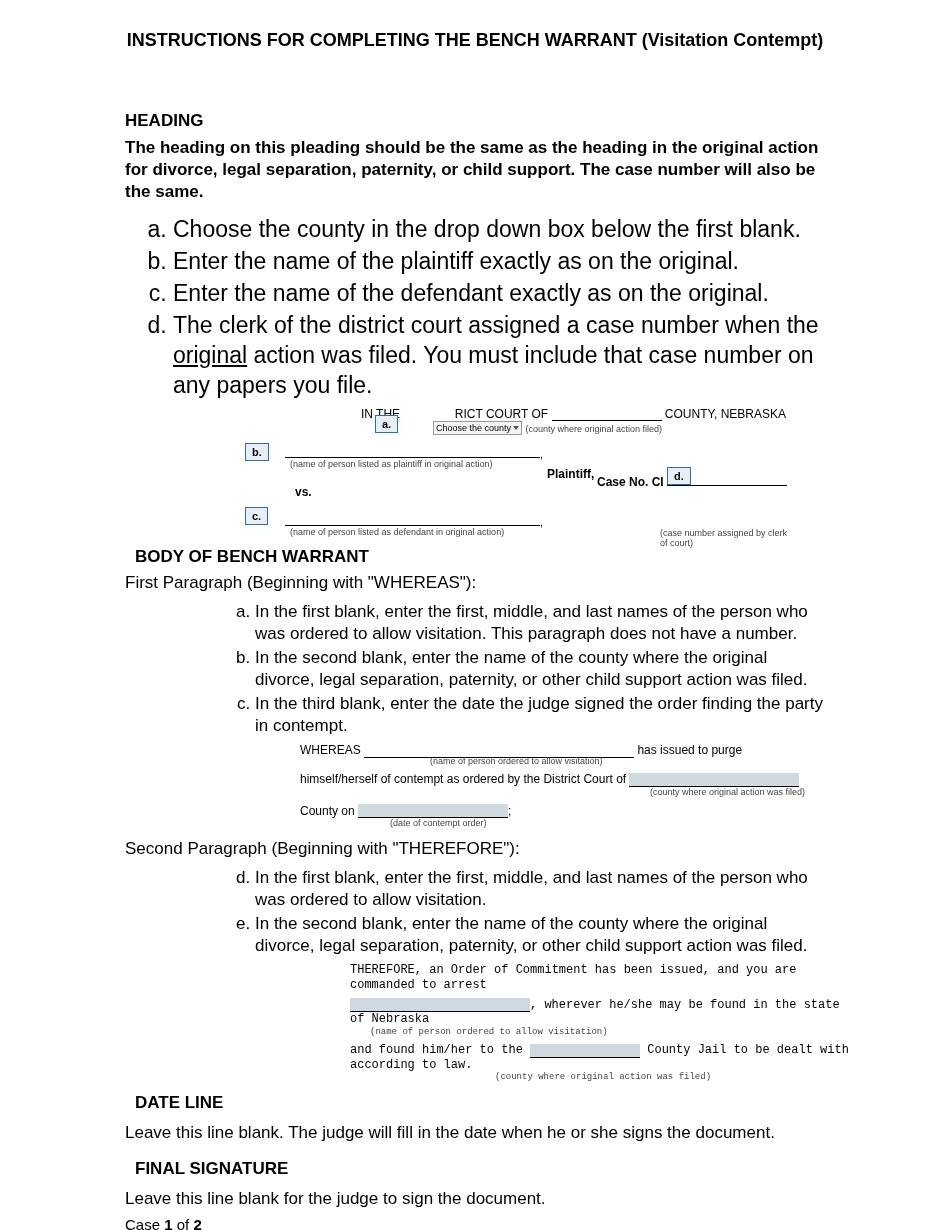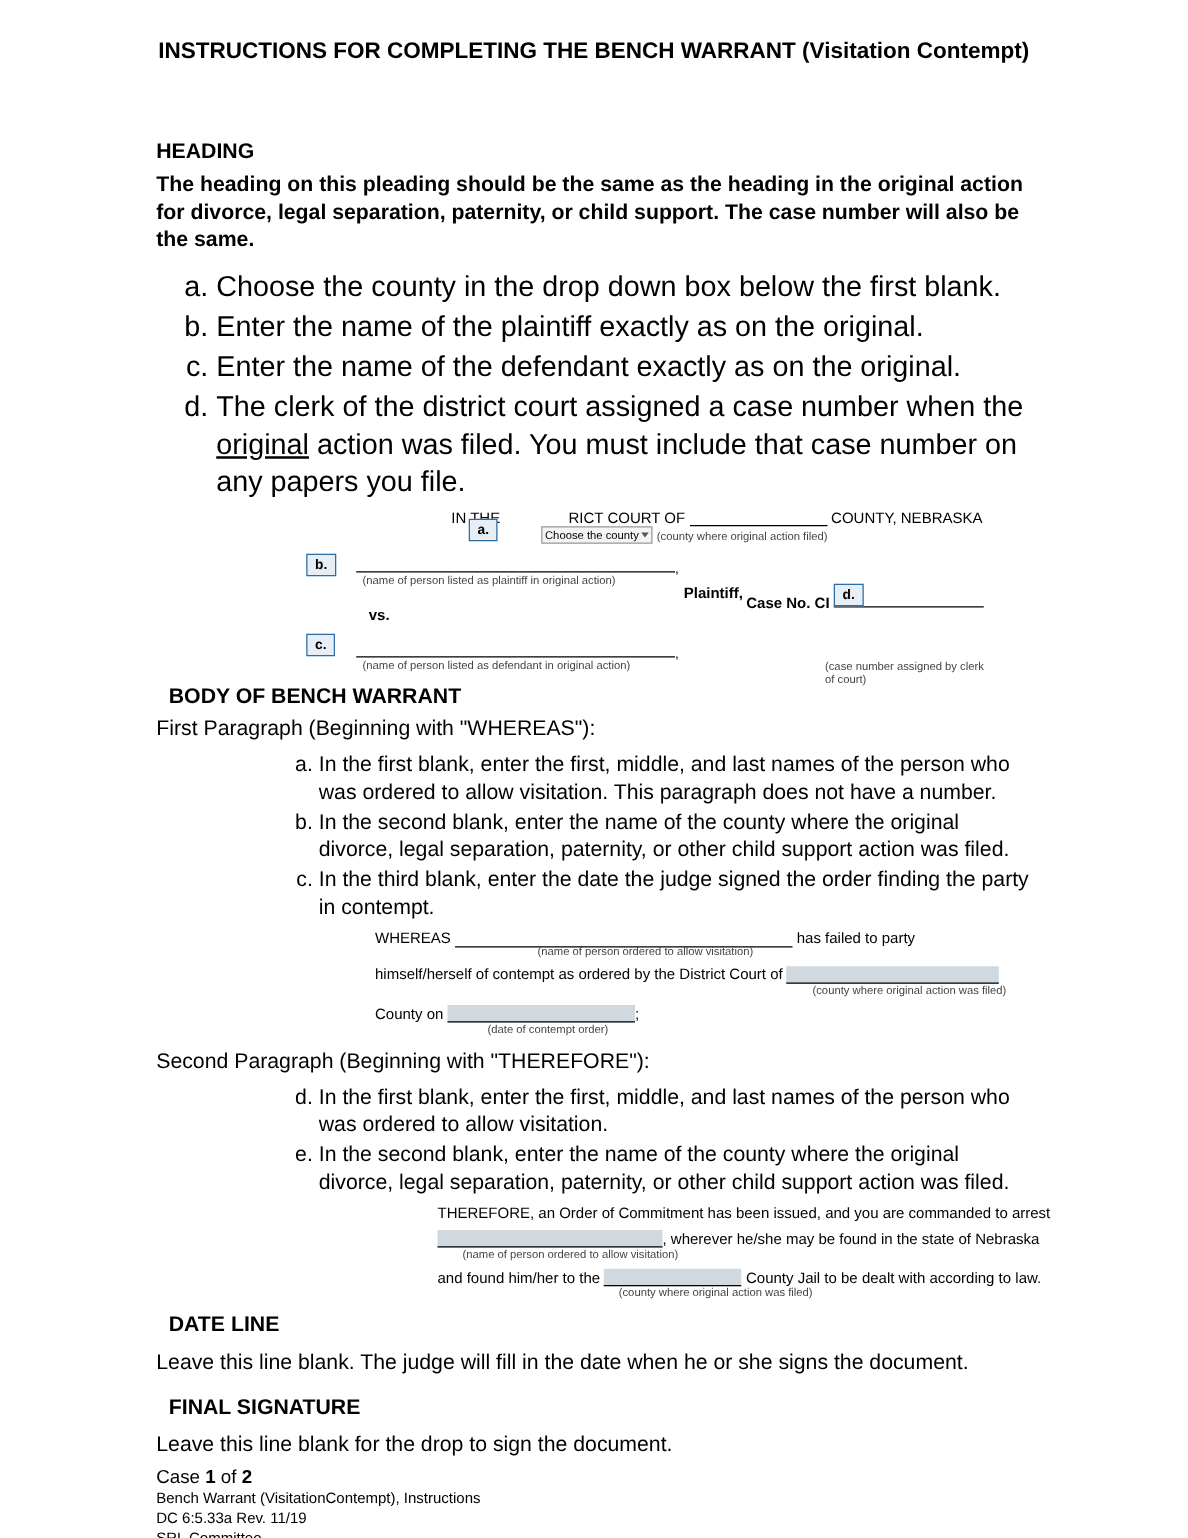--- a/index.html
+++ b/index.html
@@ -106,20 +106,21 @@
   }
   .diagram2 .row { margin-bottom: 4px; line-height: 1.2; }
   .diagram2 .ul { display:inline-block; border-bottom:1px solid #000; height:12px; vertical-align:bottom;}
   .diagram2 .lbl { font-size:9px; color:#444; display:block; }
   .fill-box { display:inline-block; background:#d0d8e0; border-bottom:1px solid #000; height:13px; vertical-align:bottom;}
 
   .diagram3 {
     margin: 6px 0 10px 225px;
     font-size: 12px;
     width: 510px;
+    font-family: Liberation Mono, monospace;
   }
   .diagram3 .row { margin-bottom: 4px; line-height: 1.2;}
   .diagram3 .lbl { font-size:9px; color:#444; display:block;}
   .diagram3 .fill-box { background:#d0d8e0;}
 
   .plain {
     font-size: 17px;
     margin: 10px 0 16px 0;
   }
   .footer {
@@ -181,21 +182,21 @@
   <ol class="inner">
     <li>In the first blank, enter the first, middle, and last names of the person who was ordered to allow visitation. This paragraph does not have a number.</li>
     <li>In the second blank, enter the name of the county where the original divorce, legal separation, paternity, or other child support action was filed.</li>
     <li>In the third blank, enter the date the judge signed the order finding the party in contempt.</li>
   </ol>
 
   <div class="diagram2">
     <div class="row">
       <span>WHEREAS</span>
       <span class="ul" style="width:270px;"></span>
-      <span>has failed to party</span>
+      <span>has issued to purge</span>
       <span class="lbl" style="margin-left:130px; margin-top:-2px;">(name of person ordered to allow visitation)</span>
     </div>
     <div class="row" style="margin-top:6px;">
       <span>himself/herself of contempt as ordered by the District Court of</span>
       <span class="fill-box" style="width:170px;"></span>
       <span class="lbl" style="margin-left:350px;">(county where original action was filed)</span>
     </div>
     <div class="row" style="margin-top:6px;">
       <span>County on</span>
       <span class="fill-box" style="width:150px;"></span>;
@@ -221,21 +222,21 @@
       <span class="fill-box" style="width:110px;"></span>
       <span>County Jail to be dealt with according to law.</span>
       <span class="lbl" style="margin-left:145px;">(county where original action was filed)</span>
     </div>
   </div>
 
   <div class="section-head" style="margin-left:10px;">DATE LINE</div>
   <div class="plain">Leave this line blank. The judge will fill in the date when he or she signs the document.</div>
 
   <div class="section-head" style="margin-left:10px;">FINAL SIGNATURE</div>
-  <div class="plain" style="margin-bottom:4px;">Leave this line blank for the drop to sign the document.</div>
+  <div class="plain" style="margin-bottom:4px;">Leave this line blank for the judge to sign the document.</div>
 
   <div class="footer">
     <div class="pg">
       <span>Case </span><b>1</b><span> of </span><b>2</b>
     </div>
     <div class="small">Bench Warrant (VisitationContempt), Instructions</div>
     <div class="small">DC 6:5.33a Rev. 11/19</div>
     <div class="small">SRL Committee</div>
   </div>
 

